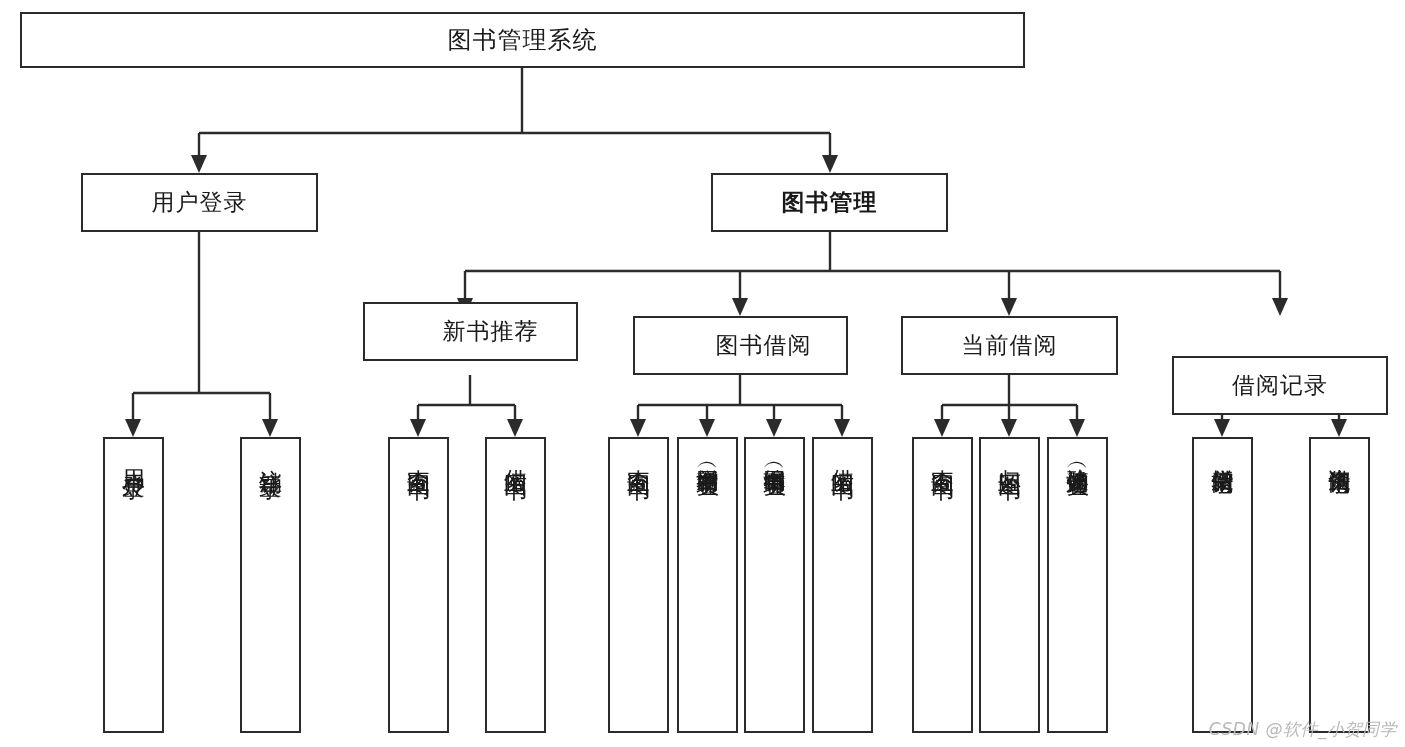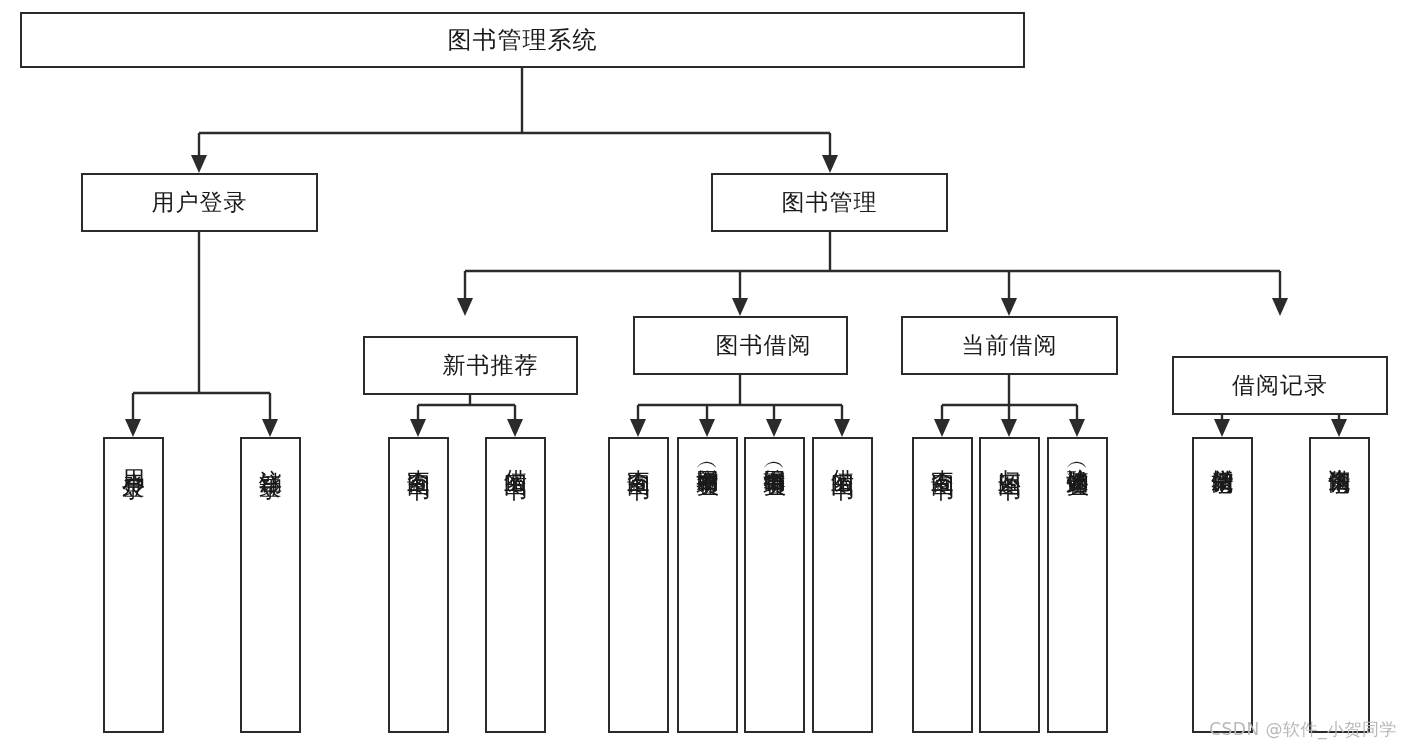--- a/index.html
+++ b/index.html
@@ -86,20 +86,21 @@
   
   #watermark {
     position: absolute;
     right: 8px;
     bottom: 6px;
     font-size: 17px;
     color: #b9b9b9;
     letter-spacing: 0.5px;
     z-index: 3;
     white-space: nowrap;
+    font-style: italic;
   }
 </style>
 </head>
 <body>
 
 <div id="canvas">
 
   <svg id="wires" viewBox="0 0 1405 747" xmlns="http://www.w3.org/2000/svg">
 
     <line x1="522" y1="68" x2="522" y2="133"></line>
@@ -163,25 +164,25 @@
   </svg>
 
   <div class="node horiz root" style="left:20px; top:12px; width:1005px; height:56px;">
     <span class="label">图书管理系统</span>
   </div>
 
   <div class="node horiz" style="left:81px; top:173px; width:237px; height:59px;">
     <span class="label">用户登录</span>
   </div>
 
-  <div class="node horiz" style="left:711px; top:173px; width:237px; height:59px;">
+  <div class="node horiz" style="left:711px; top:173px; width:237px; height:59px;font-weight:bold;">
     <span class="label">图书管理</span>
   </div>
 
-  <div class="node horiz" style="left:363px; top:336px; width:215px; height:59px;padding-left:40px;">
+  <div class="node horiz" style="left:363px; top:302px; width:215px; height:59px;padding-left:40px;">
     <span class="label">新书推荐</span>
   </div>
 
   <div class="node horiz" style="left:633px; top:316px; width:215px; height:59px;padding-left:46px;">
     <span class="label">图书借阅</span>
   </div>
 
   <div class="node horiz" style="left:901px; top:316px; width:217px; height:59px;align-items:center;">
     <span class="label">当前借阅</span>
   </div>

